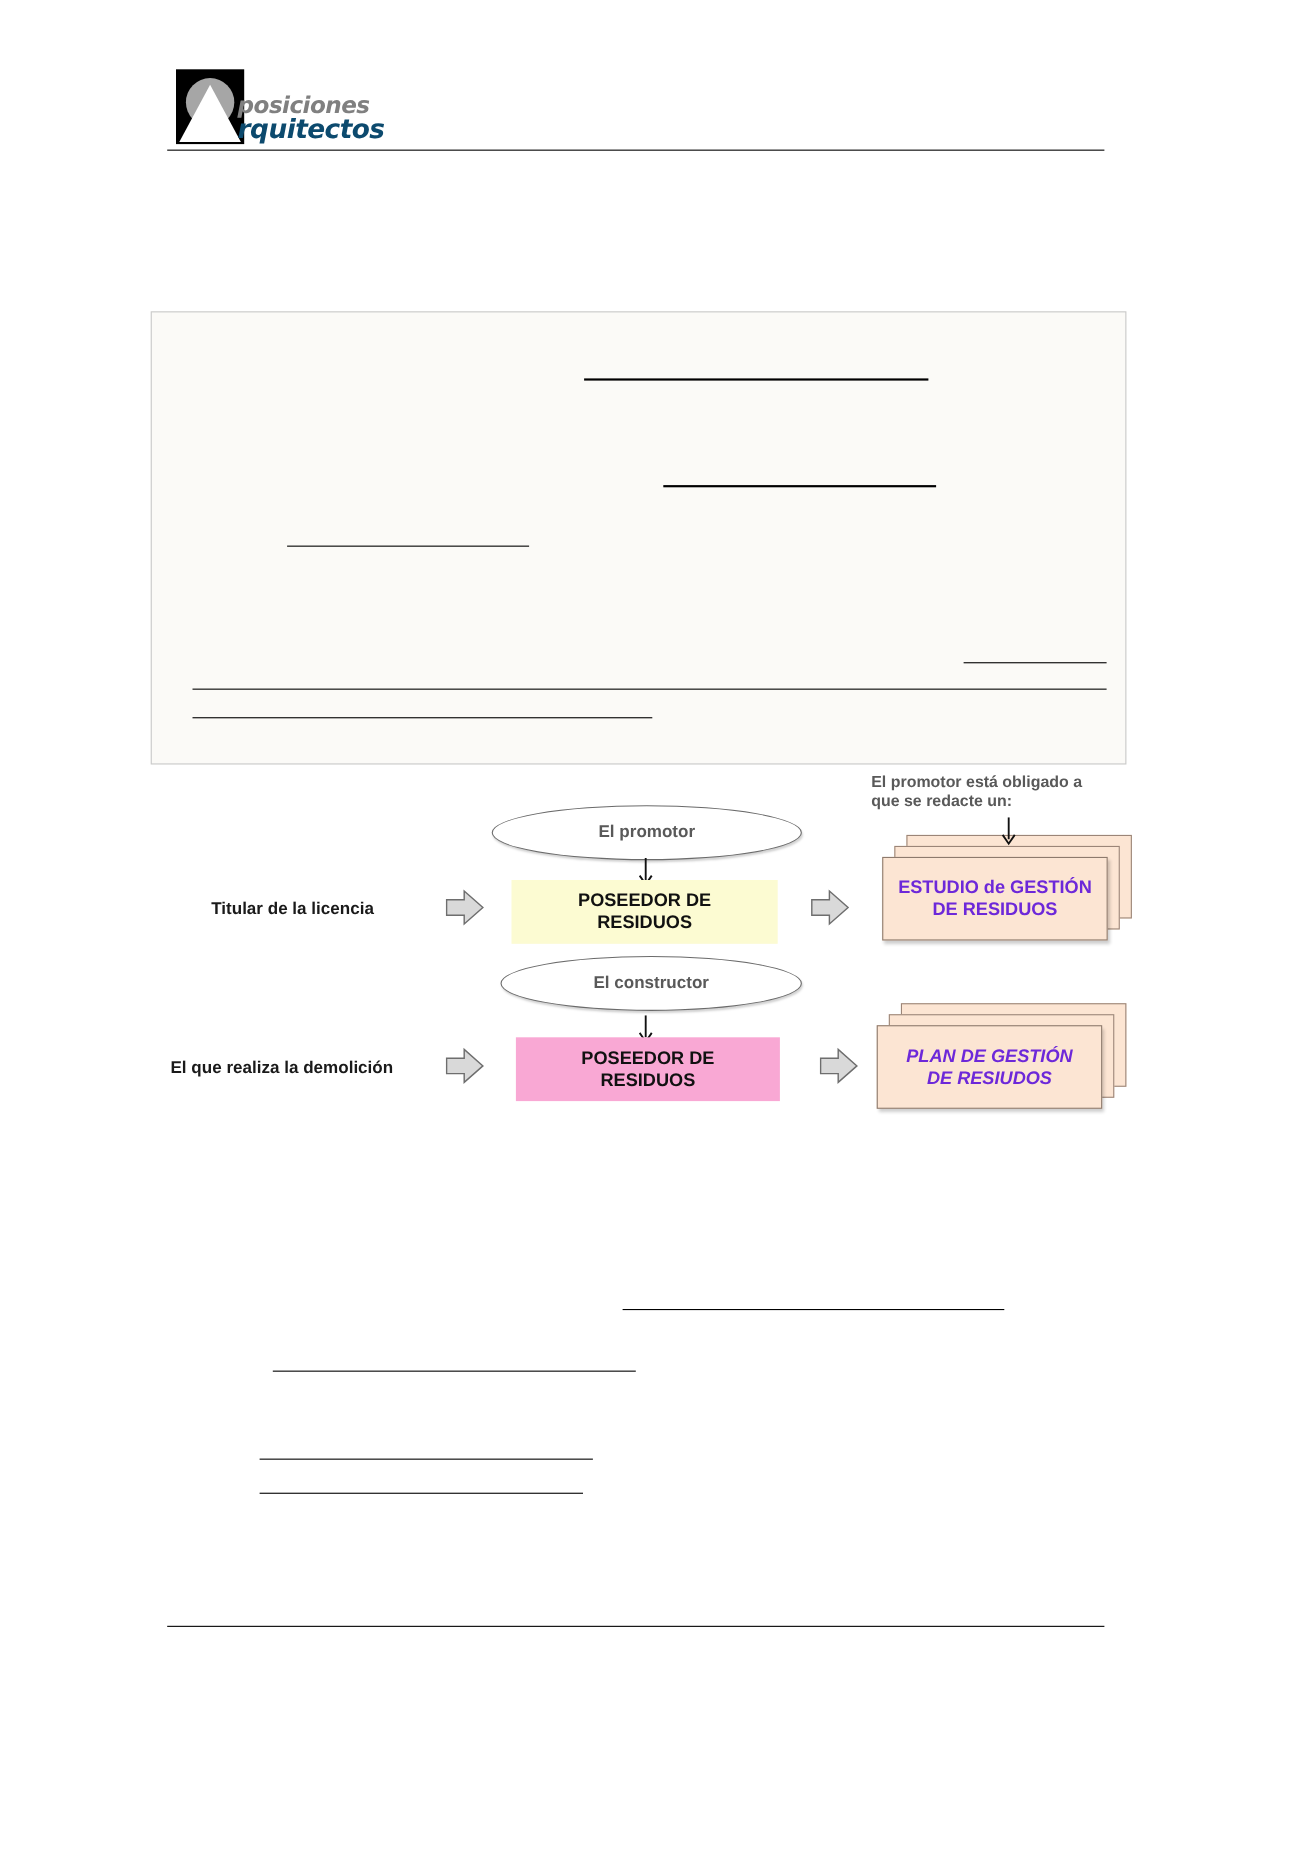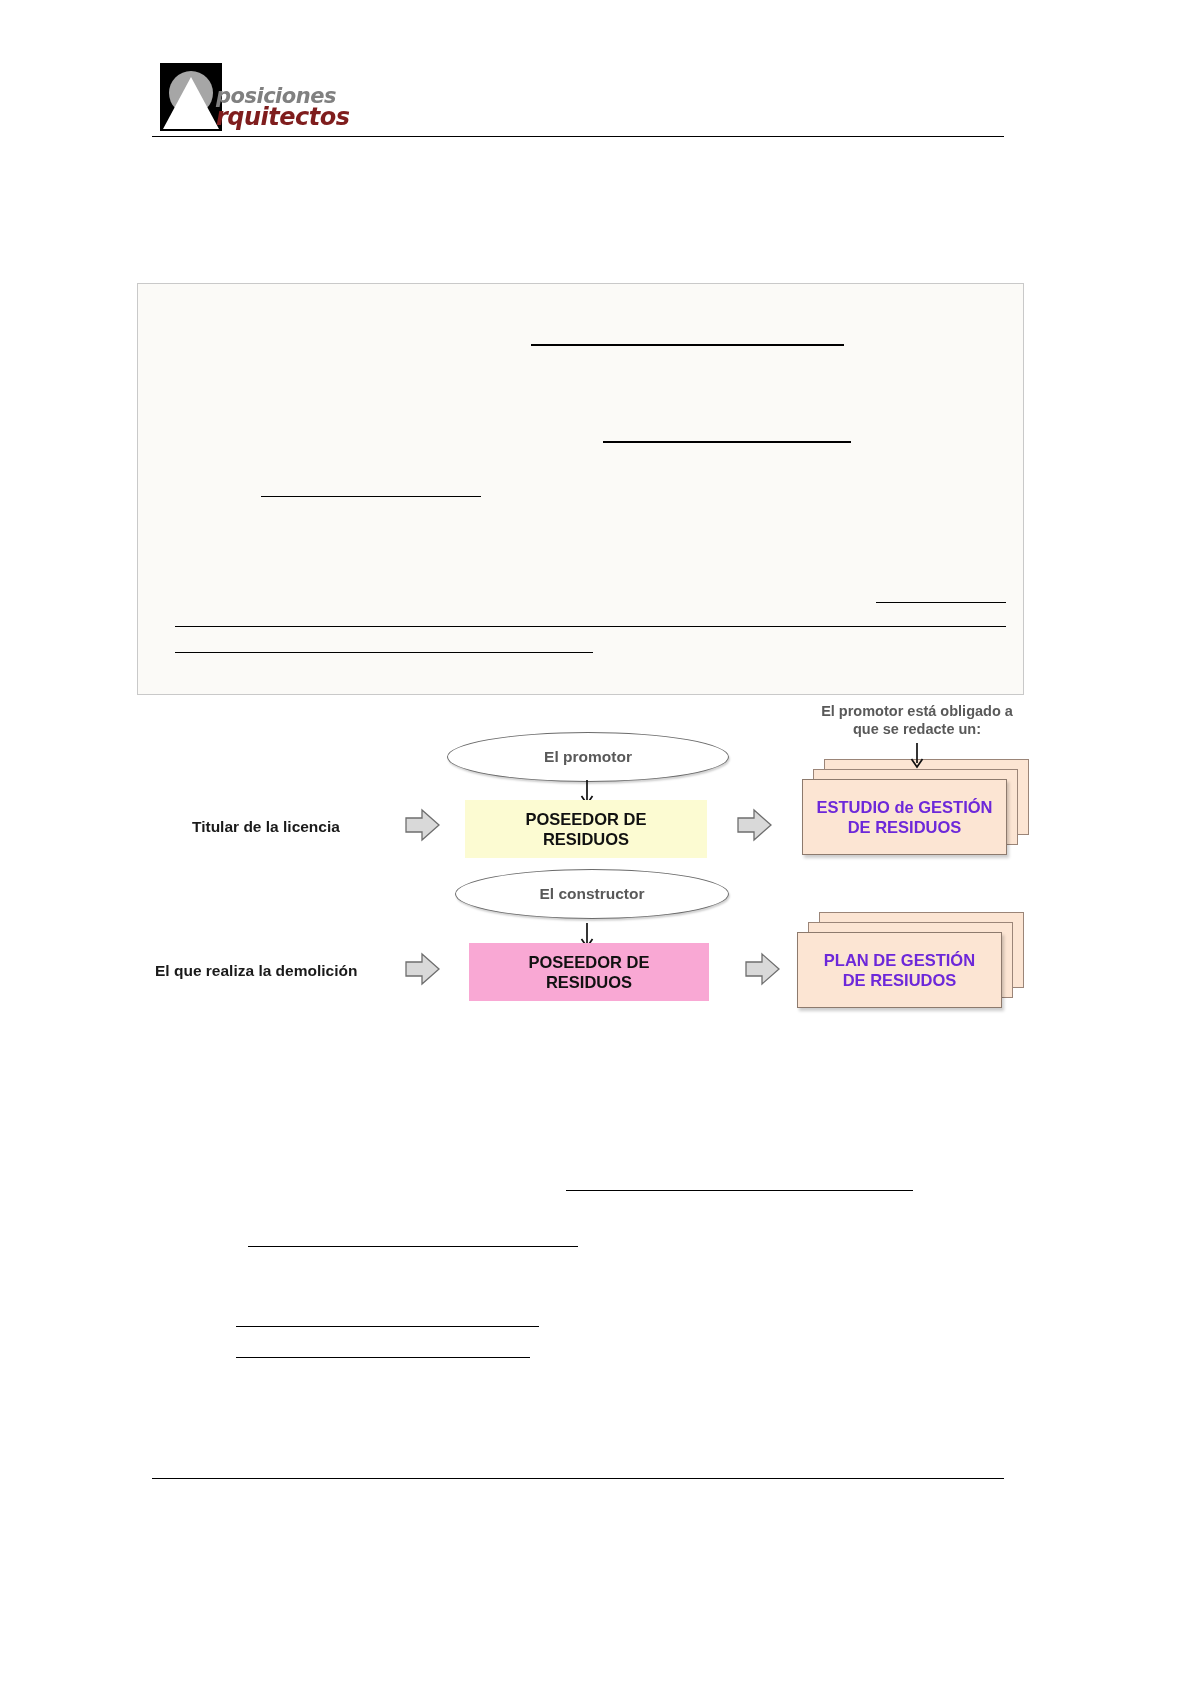--- a/index.html
+++ b/index.html
@@ -64,21 +64,21 @@
     letter-spacing: -0.5px;
     white-space: nowrap;
   }
   #wordmark-top {
     top: 19px;
     font-size: 21px;
   }
   #wordmark-bottom {
     top: 38px;
     font-size: 24px;
-    color: #7f1d1d;
+    color: #0c4a6e;
   }
   #header-rule {
     position: absolute;
     left: 152px; top: 136px;
     width: 852px; height: 0;
     border-top: 1.6px solid #000000;
   }
 
   
   #content-panel {
@@ -171,21 +171,21 @@
     line-height: 1.22;
     box-shadow: 2px 3px 3px rgba(0,0,0,0.20);
   }
   .doc-front span {
     font-size: 16.5px;
     font-weight: bold;
     color: #6d28d9;
   }
   #stack-caption {
     position: absolute;
-    text-align: center;
+    text-align: left;
     font-size: 14.5px;
     font-weight: bold;
     color: #595959;
     line-height: 1.25;
     white-space: nowrap;
   }
 
   
   #footer-rule {
     position: absolute;
@@ -264,21 +264,21 @@
       </svg></div>
     <div class="yellow-box" style="left: 332px; top: 243px; width: 240px; height: 58px; background: #f9a8d4;">
       <span>
         <div>POSEEDOR DE</div>
         <div>RESIDUOS</div>
       </span>
     </div>
     <div class="block-arrow" style="left: 608px; top: 252px;"><svg width="36" height="34" viewBox="0 0 36 34">
         <path d="M1 10 L17 10 L17 2 L34 17 L17 32 L17 24 L1 24 Z" fill="#d9d9d9" stroke="#6e6e6e" stroke-width="1.3" stroke-linejoin="miter"></path>
       </svg></div>
-    <div class="doc-stack" style="left: 650px; top: 208px; width: 250px; height: 110px;">
+    <div class="doc-stack" style="left: 650px; top: 208px; width: 250px; height: 110px; font-style: italic;">
       <div class="doc-sheet" style="left: 32px; top: 4px; width: 205px; height: 76px; background: rgb(252, 229, 211);"></div>
       <div class="doc-sheet" style="left: 21px; top: 14px; width: 205px; height: 76px; background: rgb(252, 229, 211);"></div>
       <div class="doc-front" style="left: 10px; top: 24px; width: 205px; height: 76px; background: rgb(252, 229, 211);">
         <span>
           <div>PLAN DE GESTIÓN</div>
           <div>DE RESIUDOS</div>
         </span>
       </div>
     </div>
     <div id="stack-caption" style="left: 655px; top: 2px; width: 250px;">

